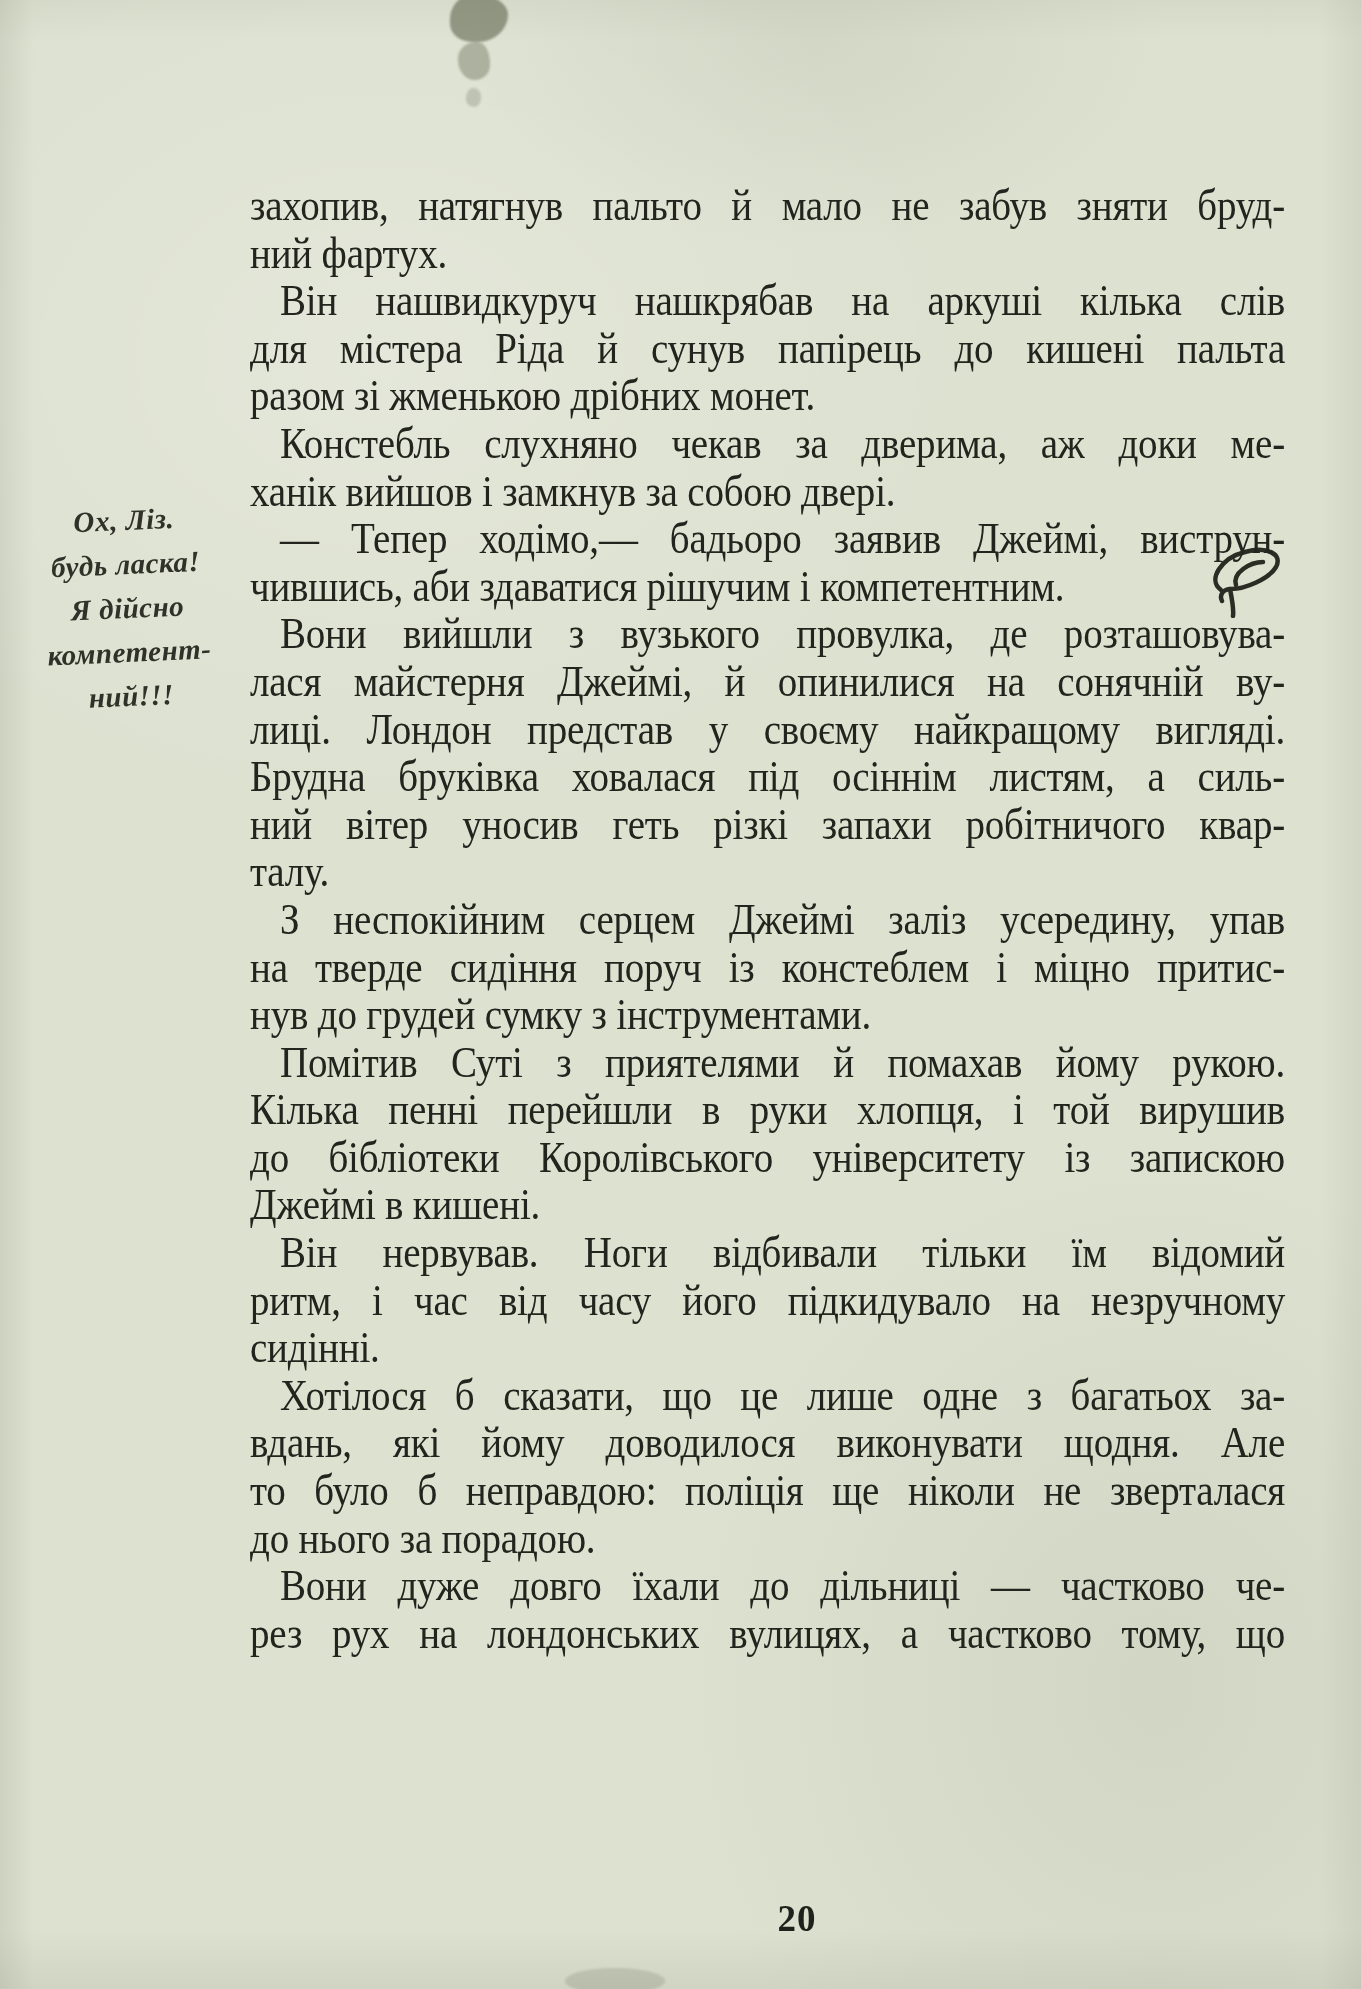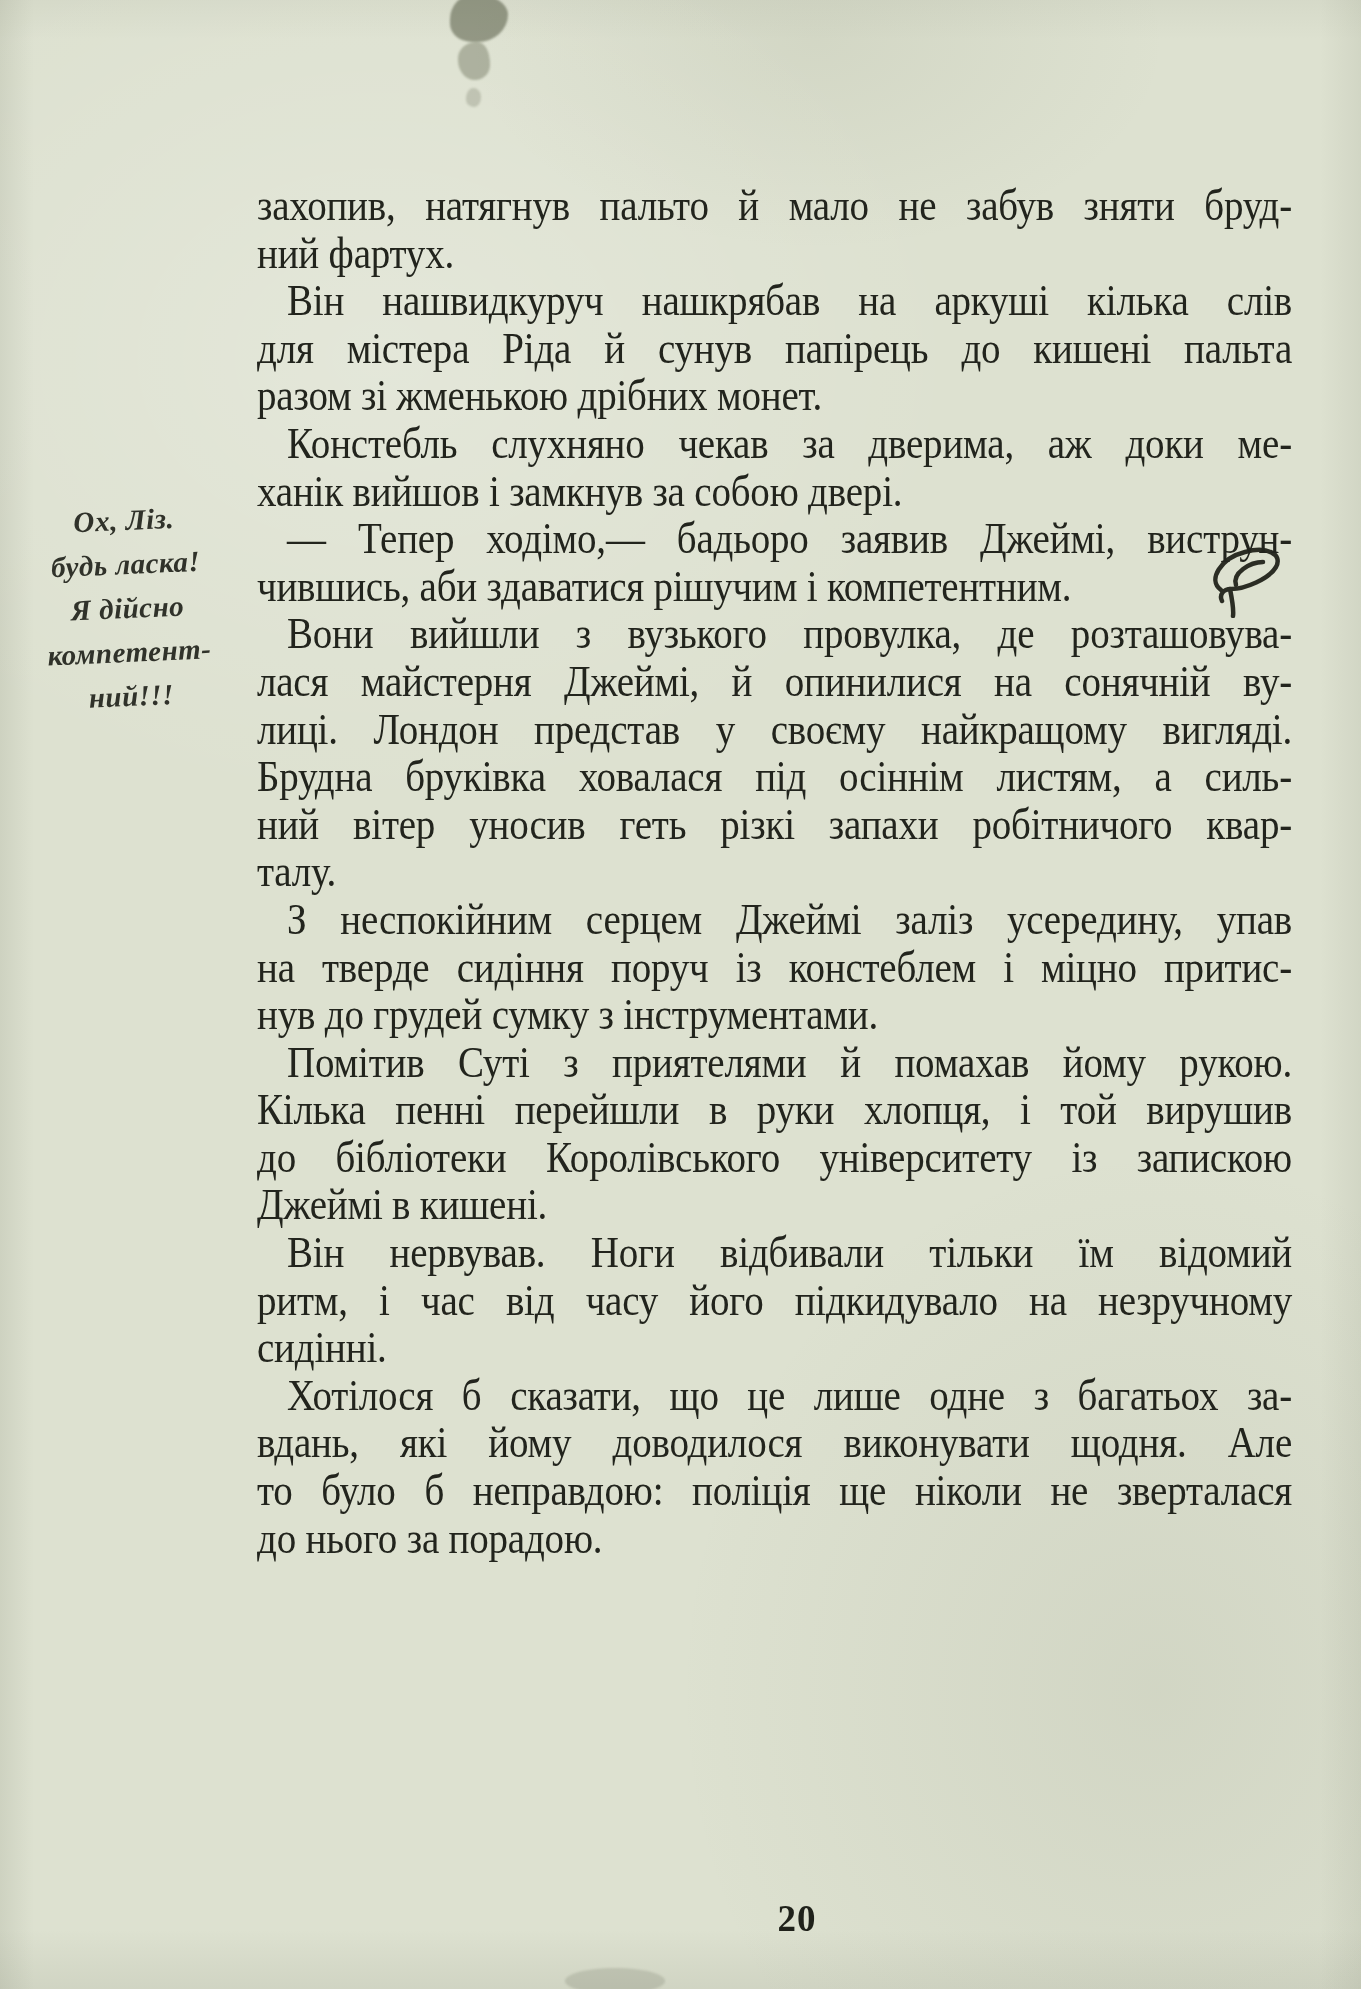--- a/index.html
+++ b/index.html
@@ -23,21 +23,20 @@
     font-family: "Liberation Serif", "DejaVu Serif", serif;
     color: #22241d;
   }
 
   
   .text-block {
     position: absolute;
     left: 250px;
     top: 182px;
     width: 1035px;
-    margin-left: 7px;
   }
   .para { margin: 0; padding: 0; }
   .line {
     height: 47.6px;
     line-height: 47.6px;
     font-size: 39px;
     text-align: justify;
     text-align-last: justify;
     white-space: normal;
     transform: scaleY(1.13);
@@ -178,17 +177,21 @@
         <div class="line first">Він нервував. Ноги відбивали тільки їм відомий</div>
         <div class="line">ритм, і час від часу його підкидувало на незручному</div>
         <div class="line last">сидінні.</div>
       </div>
       <div class="para">
         <div class="line first">Хотілося б сказати, що це лише одне з багатьох за-</div>
         <div class="line">вдань, які йому доводилося виконувати щодня. Але</div>
         <div class="line">то було б неправдою: поліція ще ніколи не зверталася</div>
         <div class="line last">до нього за порадою.</div>
       </div>
+      <div class="para">
+        <div class="line first">Вони дуже довго їхали до дільниці — частково че-</div>
+        <div class="line">рез рух на лондонських вулицях, а частково тому, що</div>
+      </div>
     </main>
 
   <div class="page-number">20</div>
 
 </div>
 
 </body></html>

